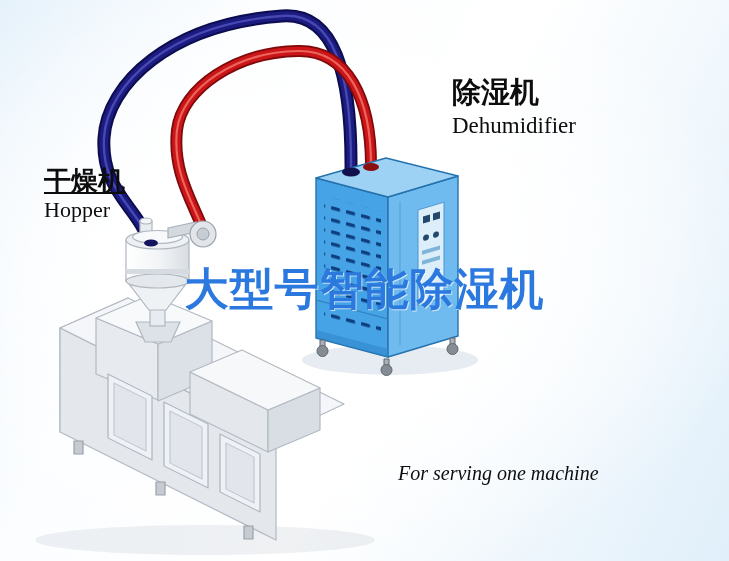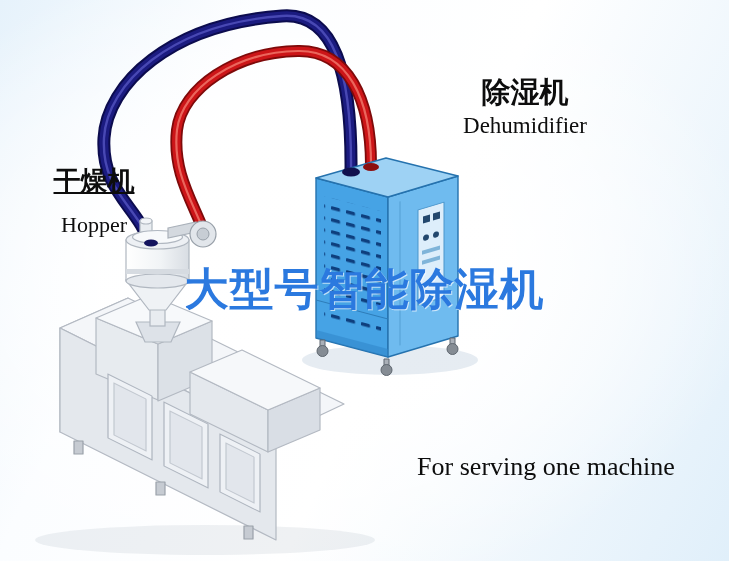--- a/index.html
+++ b/index.html
@@ -4,37 +4,37 @@
 <style>
   html,body{margin:0;padding:0;background:#fff;}
   .canvas{
     position:relative;width:729px;height:561px;overflow:hidden;
     font-family:"Liberation Sans",sans-serif;
     background:
       radial-gradient(ellipse 62% 58% at 42% 48%, rgba(255,255,255,0.95) 45%, rgba(255,255,255,0) 100%),
       linear-gradient(115deg,#e6f2fb 0%,#fbfdff 26%,#ffffff 55%,#e0effa 100%);
   }
   .art{position:absolute;left:0;top:0;z-index:1;}
-  .label{position:absolute;z-index:4;text-align:center;color:#0d0d0d;line-height:1.12;}
+  .label{position:absolute;z-index:4;text-align:left;color:#0d0d0d;line-height:1.12;}
   .label .zh{display:block;font-weight:bold;}
   .label .en{display:block;font-family:"Liberation Serif",serif;font-weight:normal;}
   .label-dryer{left:44px;top:166px;width:100px;}
   .label-dryer .zh{font-size:27px;text-decoration:underline;}
-  .label-dryer .en{font-size:22px;margin-top:17px;}
+  .label-dryer .en{font-size:22px;margin-top:2px;}
   .label-dehumidifier{left:452px;top:76px;width:146px;}
   .label-dehumidifier .zh{font-size:29px;}
   .label-dehumidifier .en{font-size:23px;margin-top:5px;}
   .headline{
     position:absolute;z-index:5;left:50%;top:260px;transform:translateX(-50%);
     white-space:nowrap;font-weight:bold;font-size:44px;letter-spacing:1px;
     color:#2b79df;text-shadow:1px 1px 0 rgba(255,255,255,.65);
   }
   .label-system{left:398px;top:450px;width:296px;}
   .label-system .zh{font-size:30px;letter-spacing:1px;}
-  .label-system .en{font-size:26px;margin-top:2px;}
+  .label-system .en{font-size:20px;margin-top:12px;font-style:italic;}
 </style>
 </head>
 <body>
 
 <div class="canvas">
 
   <svg class="art" width="729" height="561" viewBox="0 0 729 561">
     <defs>
       <pattern id="vents" x="0" y="0" width="15" height="12" patternUnits="userSpaceOnUse">
         <rect x="0" y="0" width="9" height="3.6" rx="1.2" fill="#0e3f7e"></rect>

